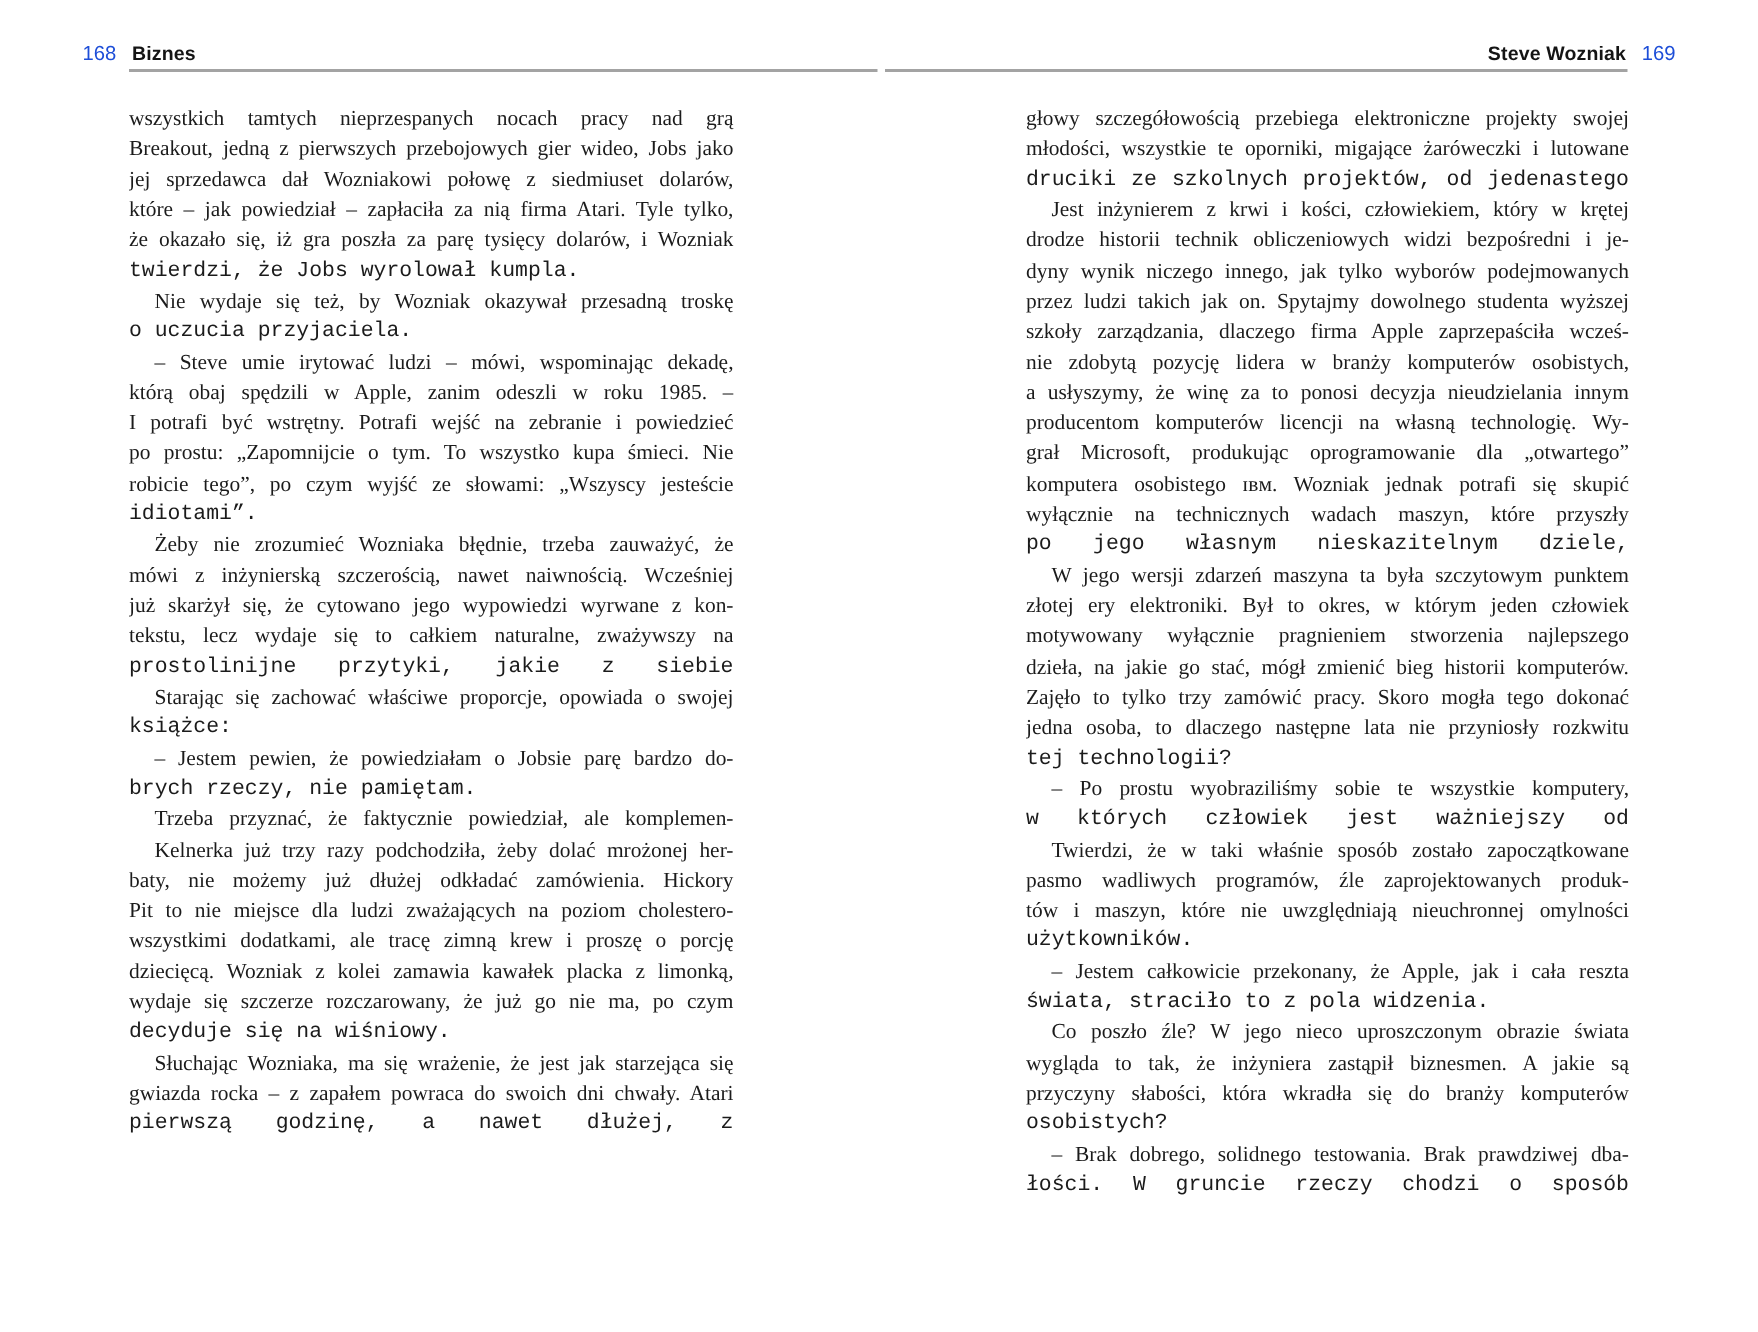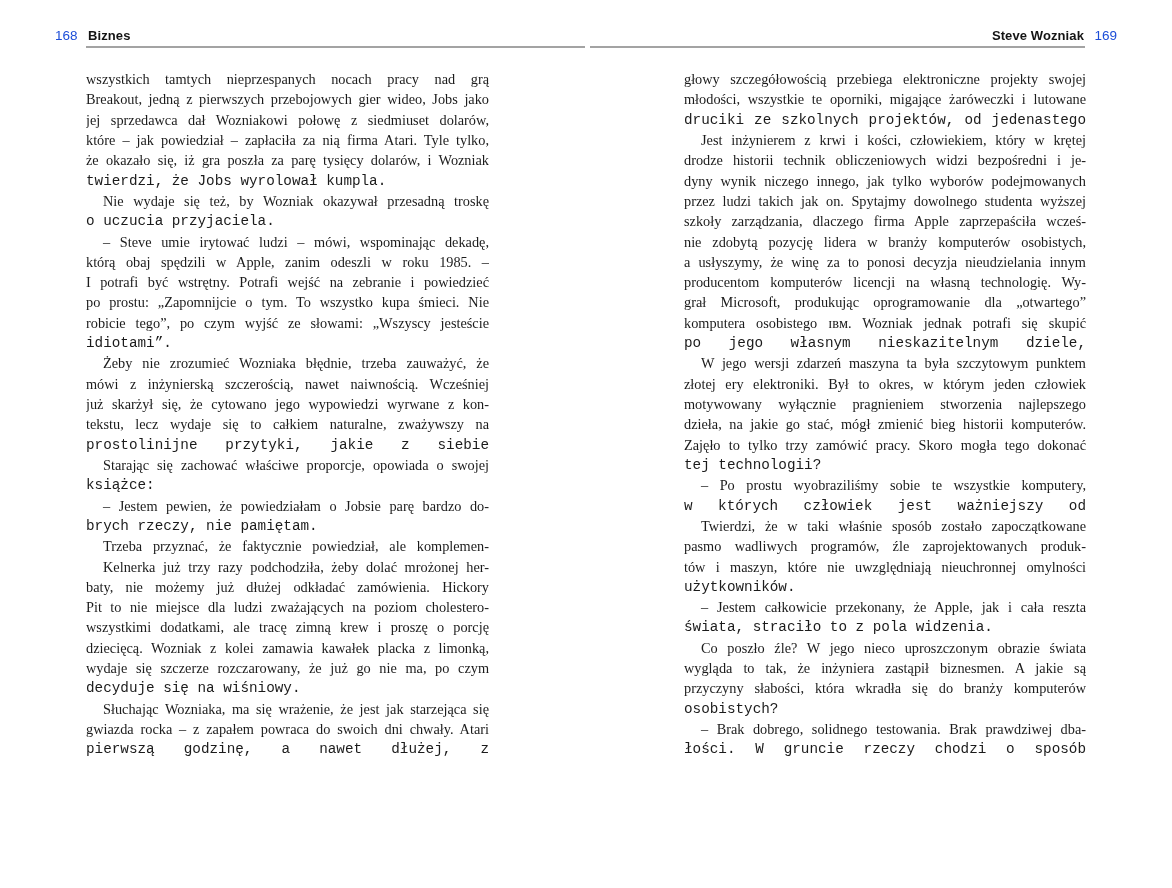--- a/index.html
+++ b/index.html
@@ -105,26 +105,28 @@
       <div class="line indent" style="">Jest inżynierem z krwi i kości, człowiekiem, który w krętej</div>
       <div class="line" style="">drodze historii technik obliczeniowych widzi bezpośredni i je-</div>
       <div class="line" style="">dyny wynik niczego innego, jak tylko wyborów podejmowanych</div>
       <div class="line" style="">przez ludzi takich jak on. Spytajmy dowolnego studenta wyższej</div>
       <div class="line" style="">szkoły zarządzania, dlaczego firma Apple zaprzepaściła wcześ-</div>
       <div class="line" style="">nie zdobytą pozycję lidera w branży komputerów osobistych,</div>
       <div class="line" style="">a usłyszymy, że winę za to ponosi decyzja nieudzielania innym</div>
       <div class="line" style="">producentom komputerów licencji na własną technologię. Wy-</div>
       <div class="line" style="">grał Microsoft, produkując oprogramowanie dla „otwartego”</div>
       <div class="line" style="">komputera osobistego ɪʙᴍ. Wozniak jednak potrafi się skupić</div>
+      <div class="line" style="">wyłącznie na technicznych wadach maszyn, które przyszły</div>
       <div class="line last" style="">po jego własnym nieskazitelnym dziele, komputerze Apple ɪɪ.</div>
       <div class="line indent" style="">W jego wersji zdarzeń maszyna ta była szczytowym punktem</div>
       <div class="line" style="">złotej ery elektroniki. Był to okres, w którym jeden człowiek</div>
       <div class="line" style="">motywowany wyłącznie pragnieniem stworzenia najlepszego</div>
       <div class="line" style="">dzieła, na jakie go stać, mógł zmienić bieg historii komputerów.</div>
       <div class="line" style="">Zajęło to tylko trzy zamówić pracy. Skoro mogła tego dokonać</div>
+      <div class="line" style="">jedna osoba, to dlaczego następne lata nie przyniosły rozkwitu</div>
       <div class="line last" style="">tej technologii?</div>
       <div class="line indent" style="">– Po prostu wyobraziliśmy sobie te wszystkie komputery,</div>
       <div class="line last" style="">w których człowiek jest ważniejszy od technologii – mówi.</div>
       <div class="line indent" style="">Twierdzi, że w taki właśnie sposób zostało zapoczątkowane</div>
       <div class="line" style="">pasmo wadliwych programów, źle zaprojektowanych produk-</div>
       <div class="line" style="">tów i maszyn, które nie uwzględniają nieuchronnej omylności</div>
       <div class="line last" style="">użytkowników.</div>
       <div class="line indent" style="">– Jestem całkowicie przekonany, że Apple, jak i cała reszta</div>
       <div class="line last" style="">świata, straciło to z pola widzenia.</div>
       <div class="line indent" style="">Co poszło źle? W jego nieco uproszczonym obrazie świata</div>

